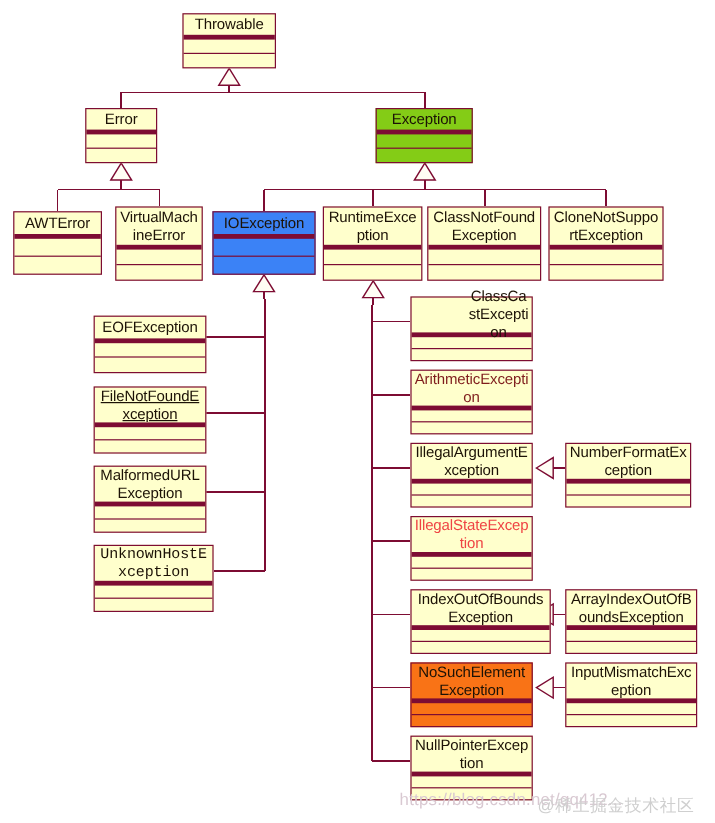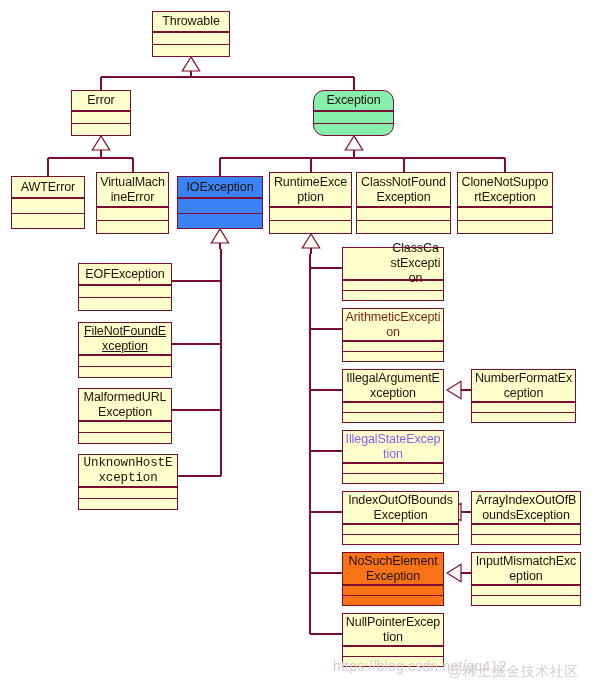--- a/index.html
+++ b/index.html
@@ -28,21 +28,21 @@
   .uml-class {
     position: absolute;
     box-sizing: border-box;
     background: #ffffcc;
     border: 1px solid #7d0c33;
     display: flex;
     flex-direction: column;
   }
   .uml-name {
     box-sizing: border-box;
-    border-bottom: 2px solid #737373;
+    border-bottom: 4px solid #737373;
     display: flex;
     align-items: center;
     justify-content: center;
     text-align: center;
     color: #1c1206;
     font-size: 12.5px;
     line-height: 15px;
     padding: 1px 2px;
     letter-spacing: -0.1px;
     word-break: break-all;
@@ -129,21 +129,21 @@
       <div class="uml-class" style="left: 152px; top: 11px; width: 78px; height: 46px; background: rgb(255, 255, 204); border-color: rgb(125, 12, 51);">
         <div class="uml-name" style="height: 21px; border-bottom-color: rgb(125, 12, 51); color: rgb(28, 18, 6);">Throwable</div>
         <div class="uml-attrs" style="height: 12px; border-bottom-color: rgb(125, 12, 51);"></div>
         <div class="uml-ops"></div>
       </div>
       <div class="uml-class" style="left: 71px; top: 90px; width: 60px; height: 46px; background: rgb(255, 255, 204); border-color: rgb(125, 12, 51);">
         <div class="uml-name" style="height: 21px; border-bottom-color: rgb(125, 12, 51); color: rgb(28, 18, 6);">Error</div>
         <div class="uml-attrs" style="height: 12px; border-bottom-color: rgb(125, 12, 51);"></div>
         <div class="uml-ops"></div>
       </div>
-      <div class="uml-class" style="left: 313px; top: 90px; width: 81px; height: 46px; background: #86efac; border-color: rgb(125, 12, 51); border-radius: 11px;">
+      <div class="uml-class" style="left: 313px; top: 90px; width: 81px; height: 46px; background: #84cc16; border-color: rgb(125, 12, 51);">
         <div class="uml-name" style="height: 21px; border-bottom-color: rgb(125, 12, 51); color: rgb(28, 18, 6);">Exception</div>
         <div class="uml-attrs" style="height: 12px; border-bottom-color: rgb(125, 12, 51);"></div>
         <div class="uml-ops"></div>
       </div>
       <div class="uml-class" style="left: 11px; top: 176px; width: 74px; height: 53px; background: rgb(255, 255, 204); border-color: rgb(125, 12, 51);">
         <div class="uml-name" style="height: 22px; border-bottom-color: rgb(125, 12, 51); color: rgb(28, 18, 6);">AWTError</div>
         <div class="uml-attrs" style="height: 15px; border-bottom-color: rgb(125, 12, 51);"></div>
         <div class="uml-ops"></div>
       </div>
       <div class="uml-class" style="left: 96px; top: 172px; width: 73px; height: 62px; background: rgb(255, 255, 204); border-color: rgb(125, 12, 51);">
@@ -200,21 +200,21 @@
         <div class="uml-name" style="height: 33px; border-bottom-color: rgb(125, 12, 51); color: #7f1d1d;">ArithmeticException</div>
         <div class="uml-attrs" style="height: 10px; border-bottom-color: rgb(125, 12, 51);"></div>
         <div class="uml-ops"></div>
       </div>
       <div class="uml-class" style="left: 342px; top: 369px; width: 102px; height: 54px; background: rgb(255, 255, 204); border-color: rgb(125, 12, 51);">
         <div class="uml-name" style="height: 33px; border-bottom-color: rgb(125, 12, 51); color: rgb(28, 18, 6);">IllegalArgumentException</div>
         <div class="uml-attrs" style="height: 10px; border-bottom-color: rgb(125, 12, 51);"></div>
         <div class="uml-ops"></div>
       </div>
       <div class="uml-class" style="left: 342px; top: 430px; width: 102px; height: 54px; background: rgb(255, 255, 204); border-color: rgb(125, 12, 51);">
-        <div class="uml-name" style="height: 33px; border-bottom-color: rgb(125, 12, 51); color: #8b5cf6;">IllegalStateException</div>
+        <div class="uml-name" style="height: 33px; border-bottom-color: rgb(125, 12, 51); color: #ef4444;">IllegalStateException</div>
         <div class="uml-attrs" style="height: 10px; border-bottom-color: rgb(125, 12, 51);"></div>
         <div class="uml-ops"></div>
       </div>
       <div class="uml-class" style="left: 342px; top: 491px; width: 117px; height: 54px; background: rgb(255, 255, 204); border-color: rgb(125, 12, 51);">
         <div class="uml-name" style="height: 33px; border-bottom-color: rgb(125, 12, 51); color: rgb(28, 18, 6);">IndexOutOfBoundsException</div>
         <div class="uml-attrs" style="height: 10px; border-bottom-color: rgb(125, 12, 51);"></div>
         <div class="uml-ops"></div>
       </div>
       <div class="uml-class" style="left: 342px; top: 552px; width: 102px; height: 54px; background: #f97316; border-color: rgb(125, 12, 51);">
         <div class="uml-name" style="height: 33px; border-bottom-color: rgb(125, 12, 51); color: rgb(28, 18, 6);">NoSuchElementException</div>

